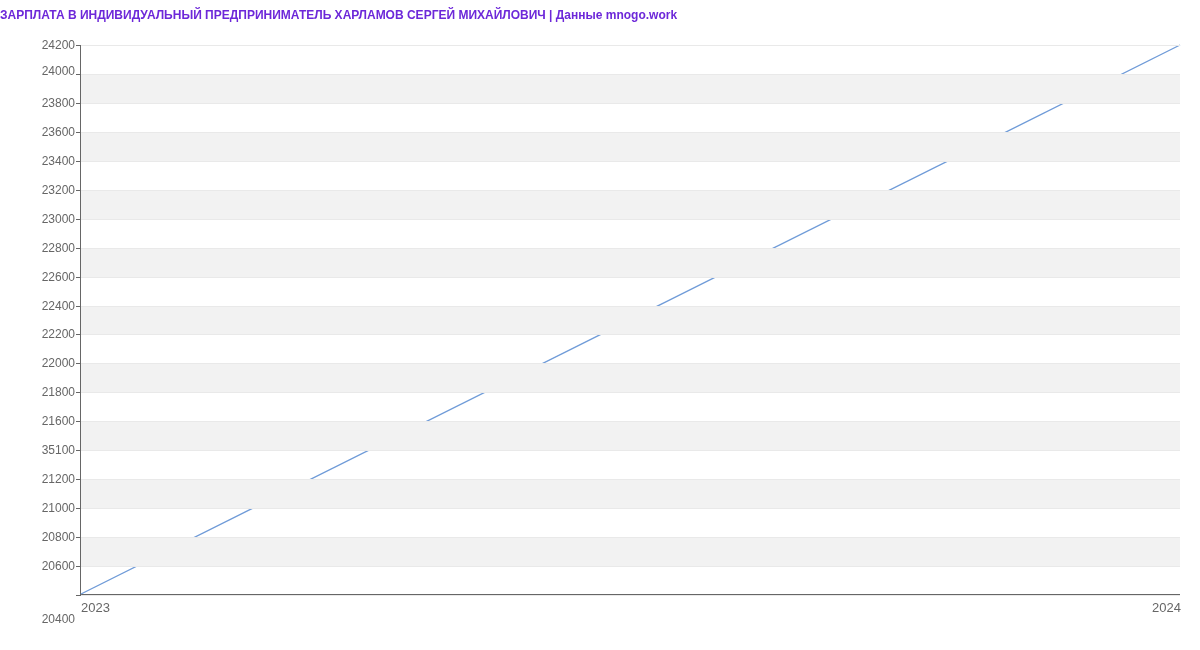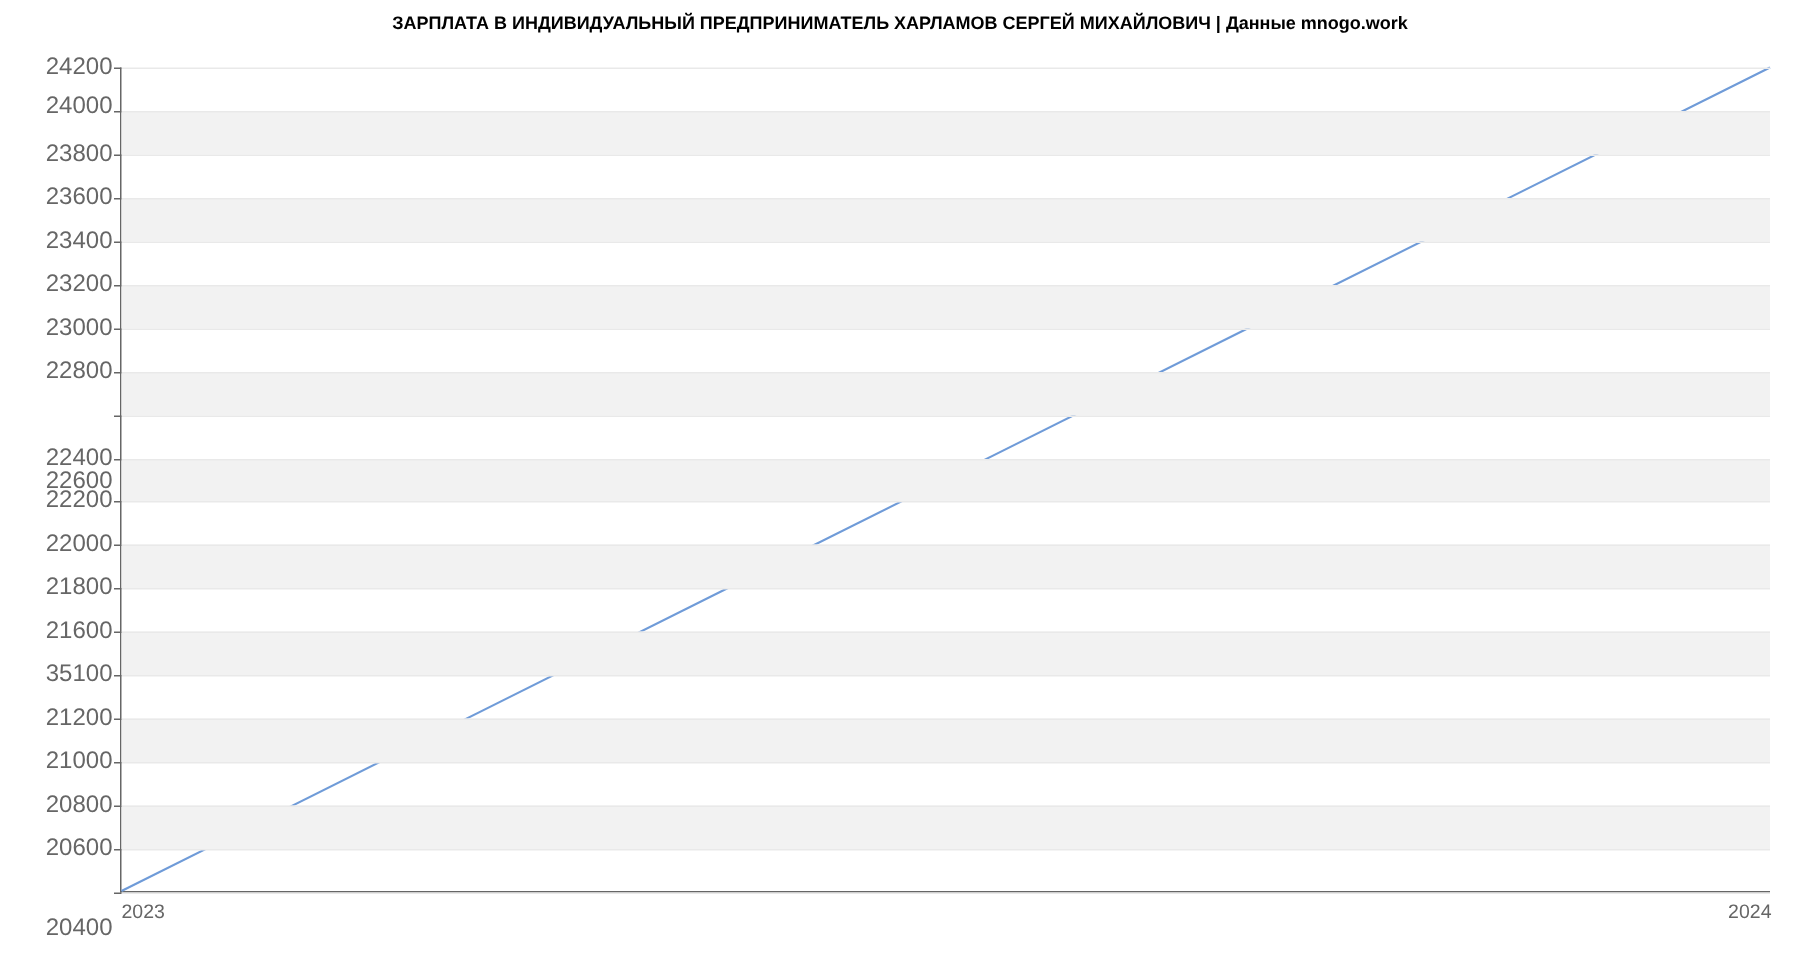--- a/index.html
+++ b/index.html
@@ -14,24 +14,23 @@
   .chart-wrap {
     position: relative;
     width: 1200px;
     height: 620px;
   }
   .title {
     position: absolute;
     top: 8px;
     left: 0;
     width: 100%;
-    text-align: center;
     font-size: 12px;
     font-weight: bold;
-    color: #000000;
+    color: #6d28d9;
   }
   .plot {
     position: absolute;
     left: 80px;
     top: 45px;
     width: 1100px;
     height: 550px;
     border-left: 1px solid #666;
     border-bottom: 1px solid #666;
     box-sizing: border-box;
@@ -46,21 +45,21 @@
     position: absolute;
     left: 0;
     width: 100%;
     height: 0;
     border-top: 1px solid #e9e9e9;
   }
   .y-label {
     position: absolute;
     right: 100%;
     margin-right: 6px;
-    font-size: 16px;
+    font-size: 12px;
     color: #666;
     transform: translateY(-50%);
     white-space: nowrap;
   }
   .x-label {
     position: absolute;
     top: 100%;
     margin-top: 6px;
     font-size: 13px;
     color: #666;
@@ -131,21 +130,21 @@
       <div class="y-tick-mark" style="top: 318.421px;"></div>
       <div class="y-label" style="top: 318.421px;">22000</div>
       <div class="grid-line" style="top: 289.474px;"></div>
       <div class="y-tick-mark" style="top: 289.474px;"></div>
       <div class="y-label" style="top: 289.474px;">22200</div>
       <div class="grid-line" style="top: 260.526px;"></div>
       <div class="y-tick-mark" style="top: 260.526px;"></div>
       <div class="y-label" style="top: 260.526px;">22400</div>
       <div class="grid-line" style="top: 231.579px;"></div>
       <div class="y-tick-mark" style="top: 231.579px;"></div>
-      <div class="y-label" style="top: 231.579px; margin-top: 44px;">22600</div>
+      <div class="y-label" style="top: 231.579px;">22600</div>
       <div class="grid-line" style="top: 202.632px;"></div>
       <div class="y-tick-mark" style="top: 202.632px;"></div>
       <div class="y-label" style="top: 202.632px;">22800</div>
       <div class="grid-line" style="top: 173.684px;"></div>
       <div class="y-tick-mark" style="top: 173.684px;"></div>
       <div class="y-label" style="top: 173.684px;">23000</div>
       <div class="grid-line" style="top: 144.737px;"></div>
       <div class="y-tick-mark" style="top: 144.737px;"></div>
       <div class="y-label" style="top: 144.737px;">23200</div>
       <div class="grid-line" style="top: 115.789px;"></div>

